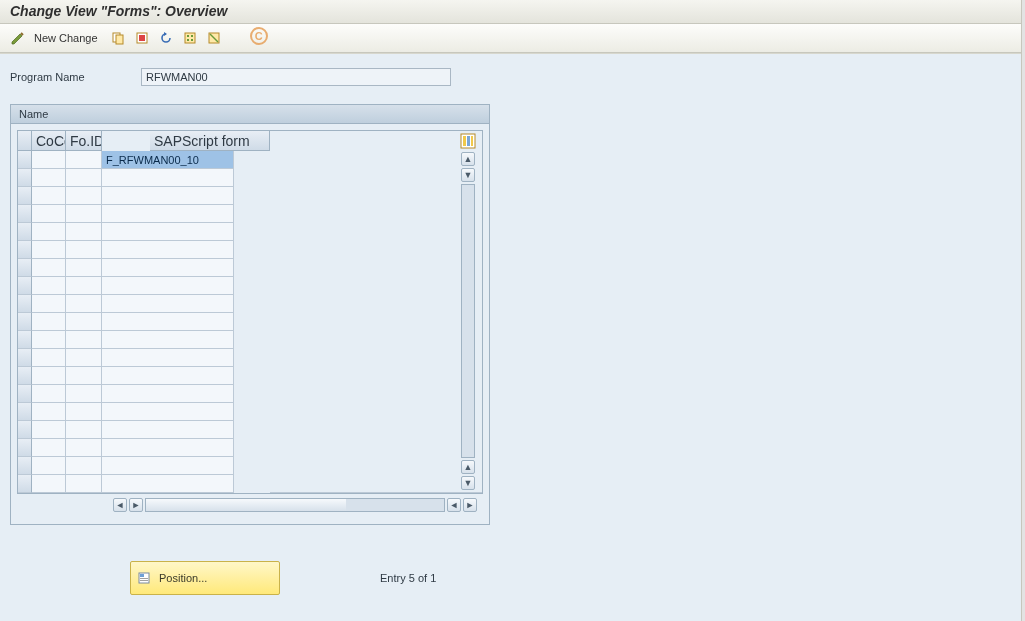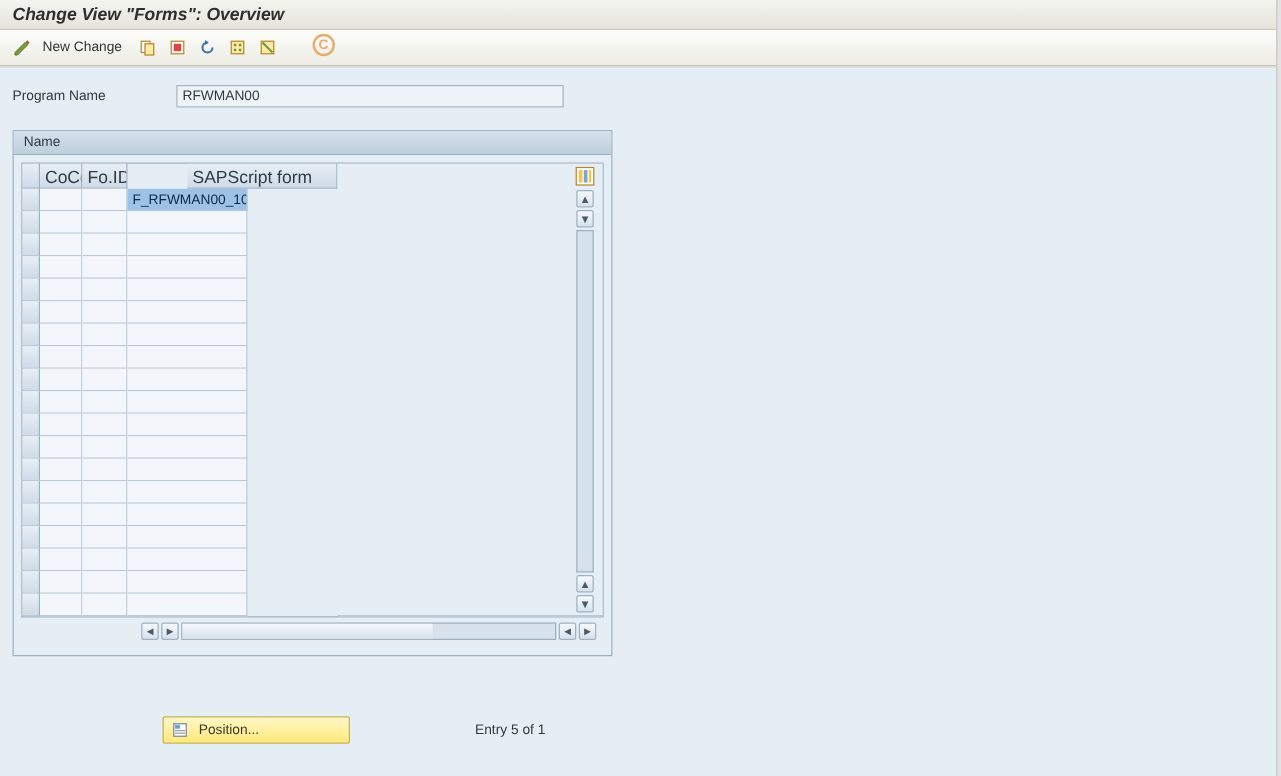--- a/index.html
+++ b/index.html
@@ -106,21 +106,21 @@
     background: #f3f7fb;
     padding: 0 4px; overflow: hidden; white-space: nowrap;
   }
   .gc.sel {
     width: 14px; padding:0;
     background: linear-gradient(#e8eef5, #cfdbe7);
     border-right: 1px solid #9fb2c2;
   }
   .gc.cocd { width: 34px; }
   .gc.foid { width: 36px; }
-  .gc.form { width: 96px; }
+  .gc.form { width: 132px; }
   .gc.sel-cell { background: #9ec2e6; color: #0a2a4a; }
   .grid-blank {
     flex: 1;
     background: #e6eef5;
     border-bottom: 1px solid #bcc9d6;
     position: relative;
   }
   .grid-tools {
     position: absolute; top: 0; right: 0;
     width: 28px; display: flex; flex-direction: column; align-items: center;
@@ -159,21 +159,21 @@
     position:absolute; left:0; right:0; bottom:18px;
     display:flex; align-items:center;
     padding: 8px 10px;
   }
   .pos-btn {
     margin-left: 120px;
     width: 150px; height: 22px;
     background: linear-gradient(#fff7c8,#ffe97a);
     border:1px solid #c9b24a; border-radius:2px;
     display:flex; align-items:center; gap:8px;
-    padding:4px 6px; cursor:pointer; font-size:11px; color:#3a3a2a;
+    padding:16px 6px; cursor:pointer; font-size:11px; color:#3a3a2a;
   }
   .pos-btn .ic { width:14px;height:14px;display:flex;align-items:center;justify-content:center; }
   .entry-txt { margin-left: 100px; color:#2f3a44; }
   .right-border {
     position:absolute; top:0; right:0; bottom:0; width:4px;
     background:#e3e3e3; border-left:1px solid #c7c7bd;
   }
 </style>
 </head>
 <body>

